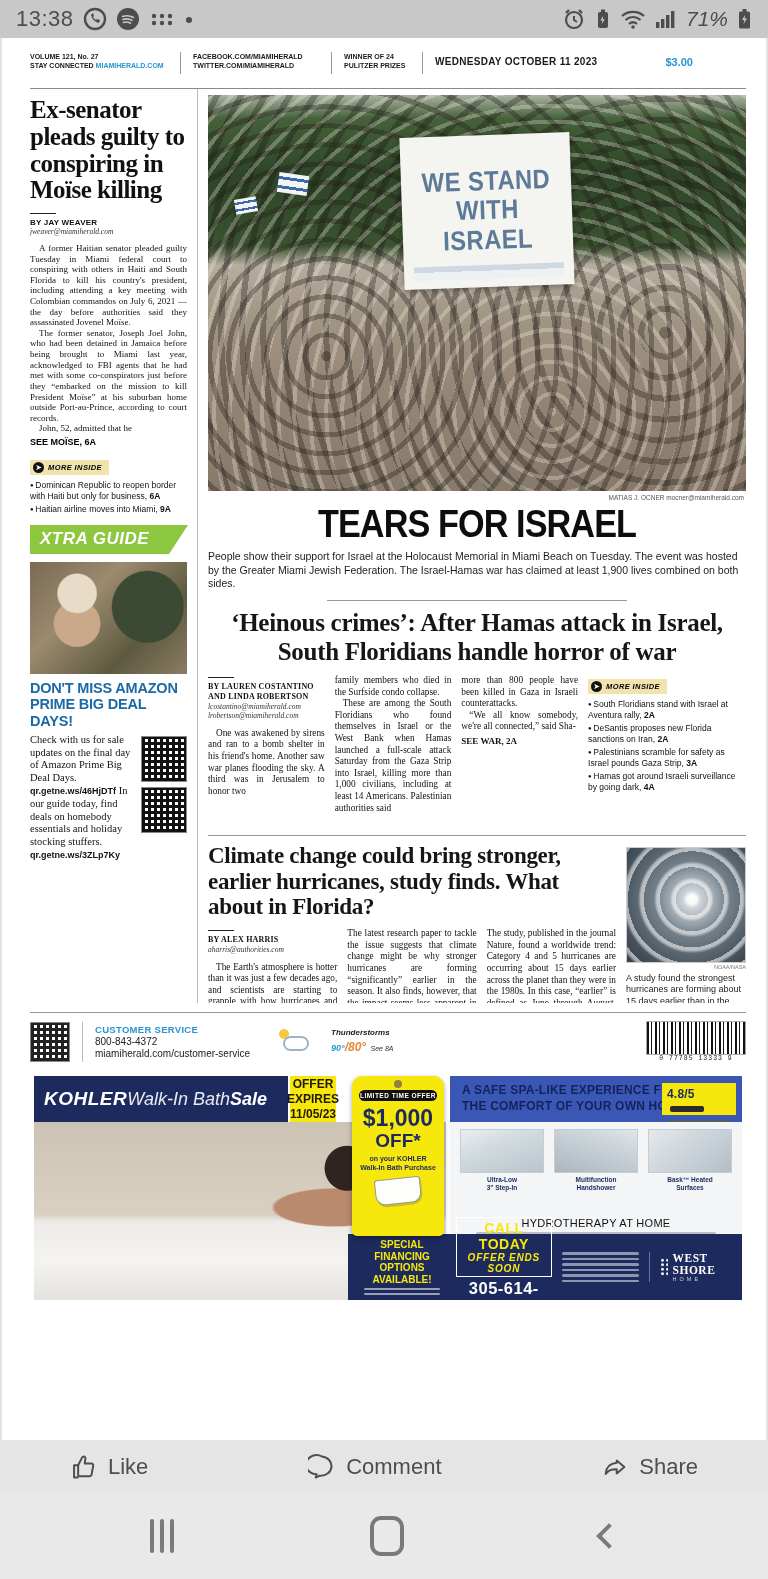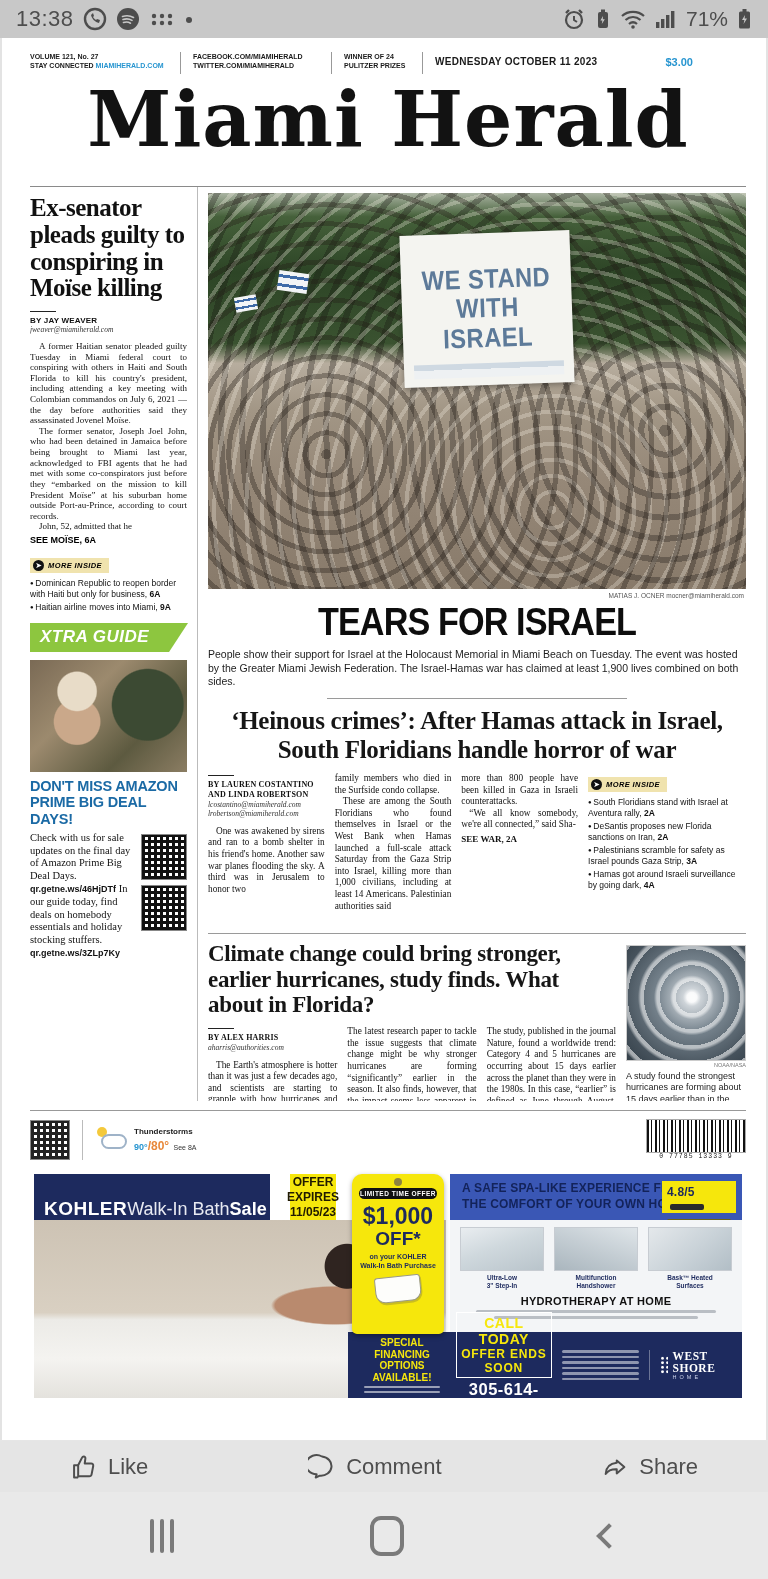--- a/index.html
+++ b/index.html
@@ -5,21 +5,21 @@
   * { box-sizing: border-box; margin: 0; padding: 0; }
   html,body { width:768px; height:1579px; background:#fff; overflow:hidden;
               font-family:"Liberation Sans", sans-serif; }
 
   
   .status-bar { height:38px; background:#c8c8c8; display:flex; align-items:center;
                 padding:0 16px; color:#4d4d4d; }
   .sb-left, .sb-right { display:flex; align-items:center; gap:9px; }
   .sb-right { margin-left:auto; }
   .sb-time { font-size:22px; letter-spacing:0.5px; }
-  .sb-pct { font-size:21px; }
+  .sb-pct { font-size:21px;font-style:italic; }
   .sb-ic { display:block; }
 
   
   .paper { position:relative; height:1402px; background:#fff;
            border-left:2px solid #e3e3e3; border-right:2px solid #e3e3e3;
            padding:10px 20px 0 28px; }
 
   .info-strip { display:flex; align-items:flex-start; height:30px; margin-top:2px;
                 font-size:7px; font-weight:bold; color:#1a1a1a; line-height:1.35; }
   .is-cell { padding:2px 10px 0 0; }
@@ -142,41 +142,41 @@
                   margin-top:9px; padding:9px 0; height:58px; }
   .fs-qr { width:40px; height:40px; flex:0 0 40px; border:1px solid #888;
     background:
       repeating-linear-gradient(0deg, #222 0 3px, rgba(0,0,0,0) 3px 6px),
       repeating-linear-gradient(90deg, #222 0 3px, #fff 3px 6px); }
   .fs-text { width:286px; font-size:8px; line-height:1.35; color:#333; }
   .fs-div { width:1px; height:40px; background:#bbb; }
   .fs-cs { width:170px; }
   .fs-cs-label { color:#2795d0; font-weight:bold; font-size:9.5px; letter-spacing:0.3px; }
   .fs-cs-line { font-size:10px; color:#222; margin-top:1px; }
-  .fs-weather { display:flex; align-items:flex-end; gap:5px; width:118px; }
+  .fs-weather { display:flex; align-items:center; gap:20px; width:118px;font-style:italic; }
   .cloud { position:relative; width:34px; height:22px; margin-top:6px; }
   .cloud .sun { position:absolute; left:2px; top:-5px; width:10px; height:10px;
                 border-radius:50%; background:#f4c93c; }
   .cloud .puff { position:absolute; left:6px; top:2px; width:26px; height:15px;
                  background:#fff; border:2px solid #9fb3c8; border-radius:10px; }
   .wx-label { font-weight:bold; font-size:8px; color:#222; }
   .wx-temp-hi { color:#2795d0; font-weight:bold; font-size:9px; }
   .wx-temp-lo { color:#e8883a; font-weight:bold; font-size:12px; }
   .wx-see { font-size:7px; color:#333; }
   .fs-barcode { margin-left:auto; width:100px; }
   .bars { height:34px; border:1px solid #aaa;
     background:repeating-linear-gradient(90deg, #111 0 2px, #fff 2px 4px, #111 4px 5px, #fff 5px 8px); }
   .bars-digits { font-family:"Liberation Mono", monospace; font-size:6.5px; color:#222;
                  text-align:center; letter-spacing:1px; }
 
   
   .ad { position:relative; height:232px; margin-top:2px; }
-  .ad-title-bar { position:absolute; left:4px; top:4px; width:236px; height:46px;
-                  background:#1d2a5e; color:#fff; display:flex; align-items:flex-end;
-                  padding:0 10px; white-space:nowrap; }
+  .ad-title-bar { position:absolute; left:4px; top:4px; width:254px; height:46px;
+                  background:#1d2a5e; color:#fff; display:flex; align-items:center;
+                  padding:0 10px; white-space:nowrap;font-style:italic; }
   .ad-brand { font-weight:bold; font-size:19px; letter-spacing:0.5px; }
   .ad-title-rest { font-size:18px; color:#e8eaf2; }
   .ad-title-sale { font-weight:bold; font-size:18px; }
   .ad-offer-box { position:absolute; left:260px; top:4px; width:46px; height:46px;
                   background:#f6e70c; color:#201a00; font-weight:bold; font-size:12px;
                   line-height:1.25; text-align:center; display:flex; align-items:center;
                   justify-content:center; }
   .ad-photo { position:absolute; left:4px; top:50px; width:412px; height:178px; overflow:hidden;
     background:
       radial-gradient(circle at 76% 26%, #2f2420 0 22px, rgba(0,0,0,0) 23px),
@@ -207,36 +207,36 @@
   .ad-right-white { position:absolute; left:420px; top:50px; right:4px; height:112px;
                     background:#f3f5f7; padding-top:7px; }
   .features { display:flex; justify-content:center; gap:10px; }
   .feat { width:84px; }
   .feat-img { height:44px; border:1px solid #c7ccd2;
               background:linear-gradient(160deg,#e9edf0 0%,#cfd8dd 45%,#b9c4cb 100%); }
   .feat-img.f2 { background:linear-gradient(200deg,#dfe5e9 0%,#c4cdd3 50%,#aab6be 100%); }
   .feat-img.f3 { background:linear-gradient(140deg,#e4e8eb 0%,#c9d2d8 55%,#b2bec6 100%); }
   .feat-cap { text-align:center; font-weight:bold; font-size:6.5px; line-height:1.25;
               color:#1d2a5e; margin-top:3px; }
-  .hydro { text-align:center; font-weight:bold; font-size:11px; color:#111;
-           margin-top:5px; letter-spacing:0.3px; }
+  .hydro { text-align:center; font-weight:normal; font-size:11px; color:#111;
+           margin-top:25px; letter-spacing:0.3px; }
   .hydro-lines div { height:3px; background:#b9bec4; border-radius:2px;
                      margin:3px auto 0; }
   .hl1 { width:82%; } .hl2 { width:70%; }
   .ad-bottom { position:absolute; left:318px; top:162px; right:4px; height:66px; z-index:2;
                background:#1d2a5e; display:flex; align-items:center; gap:10px;
                padding:0 10px; }
   .fin { width:118px; text-align:center; }
   .fin-main { color:#f6e70c; font-weight:bold; font-size:10px; line-height:1.15; }
   .fin-lines div { height:2.5px; background:rgba(255,255,255,0.55); border-radius:2px;
                    margin:2.5px auto 0; width:86%; }
   .call { width:128px; text-align:center; }
   .call-box { border:1.5px solid #fff; padding:2px 4px; }
   .call-today { color:#f6e70c; font-weight:bold; font-size:14px; letter-spacing:0.5px; }
-  .call-ends { color:#f6e70c; font-weight:bold; font-size:12px; letter-spacing:0.8px; }
+  .call-ends { color:#f6e70c; font-weight:bold; font-size:10px; letter-spacing:0.8px;font-style:italic; }
   .call-phone { color:#fff; font-weight:bold; font-size:16.5px; margin-top:2px;
                 letter-spacing:0.5px; }
   .ad-fineprint { width:104px; }
   .ad-fineprint div { height:2.5px; background:rgba(255,255,255,0.5); border-radius:2px;
                       margin:3px 0; }
   .westshore { margin-left:auto; display:flex; align-items:center; gap:5px;
                padding-left:10px; border-left:1px solid rgba(255,255,255,0.35); }
   .ws-icon { width:10px; height:18px;
              background-image:radial-gradient(circle, #fff 1.1px, rgba(0,0,0,0) 1.6px);
              background-size:5px 4.5px; }
@@ -336,21 +336,20 @@
     <div class="is-div"></div>
     <div class="is-cell" style="width:78px">
       <div>WINNER OF 24</div>
       <div>PULITZER PRIZES</div>
     </div>
     <div class="is-div"></div>
     <div class="is-cell is-date">WEDNESDAY OCTOBER 11 2023</div>
     <div class="is-cell is-price">$3.00</div>
   </div>
 
-  <div class="masthead">Miami Herald</div>
 
   <div class="main-grid">
 
     <div class="left-col">
       <div class="lc-headline">Ex-senator pleads guilty to conspiring in Moïse killing</div>
       <div class="byline-rule"></div>
       <div class="byline">BY JAY WEAVER</div>
       <div class="byline-email">jweaver@miamiherald.com</div>
       <div class="lc-body">
         <p>A former Haitian senator pleaded guilty Tuesday in Miami federal court to conspiring with others in Haiti and South Florida to kill his country's president, including attending a key meeting with Colombian commandos on July 6, 2021 — the day before authorities said they assassinated Jovenel Moïse.</p>
@@ -465,20 +464,25 @@
           <div class="hurr-caption">A study found the strongest hurricanes are forming about 15 days earlier than in the 1980s.</div>
         </div>
       </div>
 
     </div>
   </div>
 
   <div class="footer-strip">
     <div class="fs-qr"></div>
     <div class="fs-div"></div>
+    <div class="fs-cs">
+      <div class="fs-cs-label">CUSTOMER SERVICE</div>
+      <div class="fs-cs-line">800-843-4372</div>
+      <div class="fs-cs-line">miamiherald.com/customer-service</div>
+    </div>
     <div class="fs-weather">
       <div class="cloud">
           <div class="sun"></div>
           <div class="puff"></div>
         </div>
       <div>
         <div class="wx-label">Thunderstorms</div>
         <div><span class="wx-temp-hi">90°</span><span class="wx-temp-lo">/80°</span> <span class="wx-see">See 8A</span></div>
       </div>
     </div>

